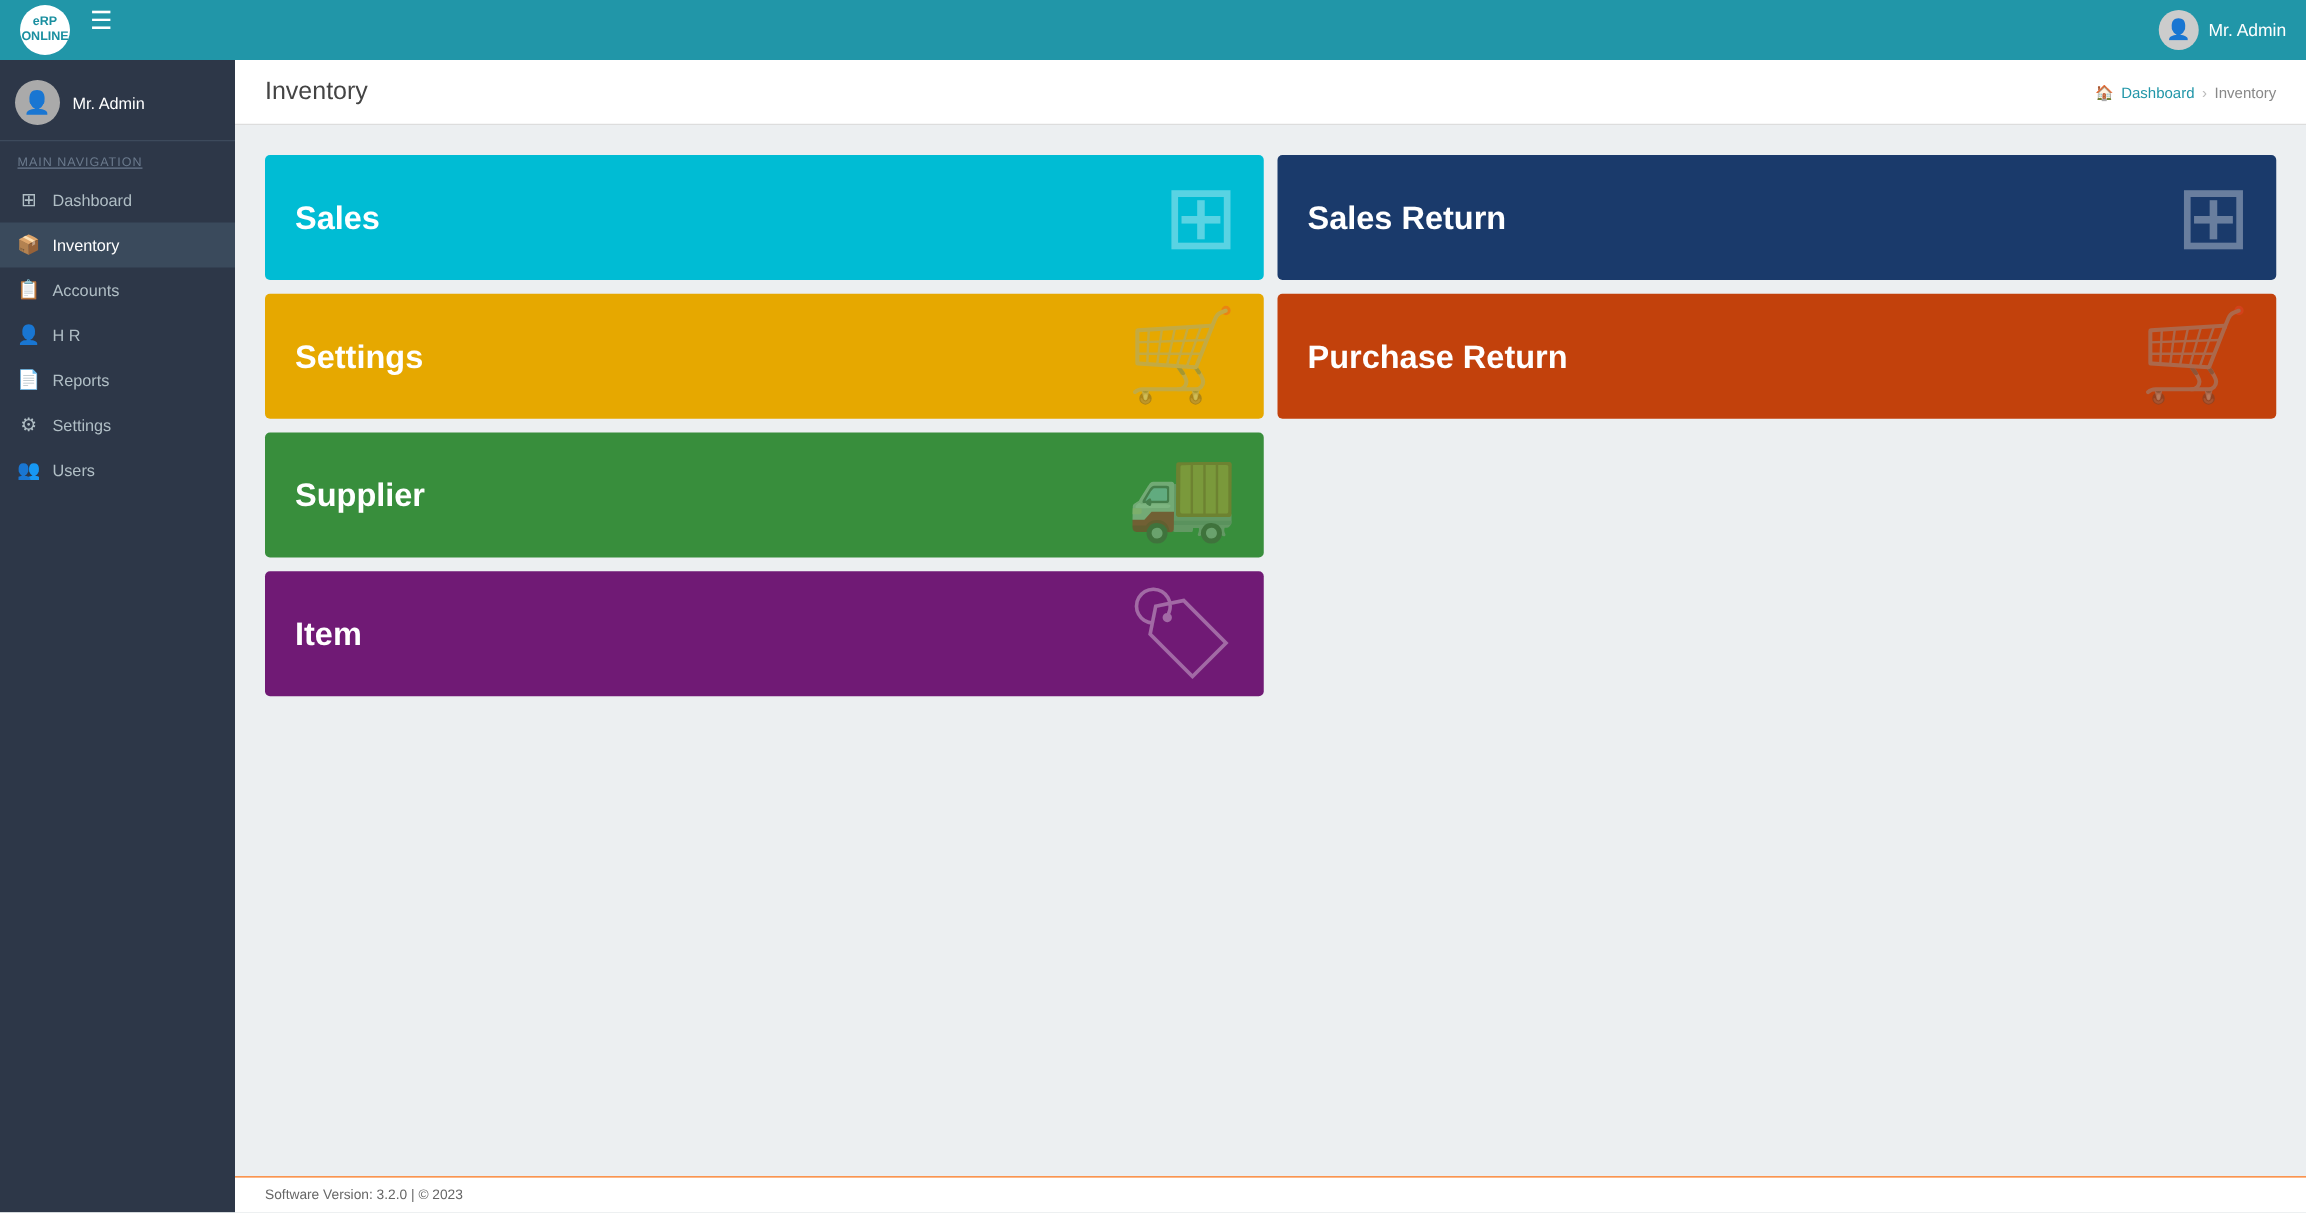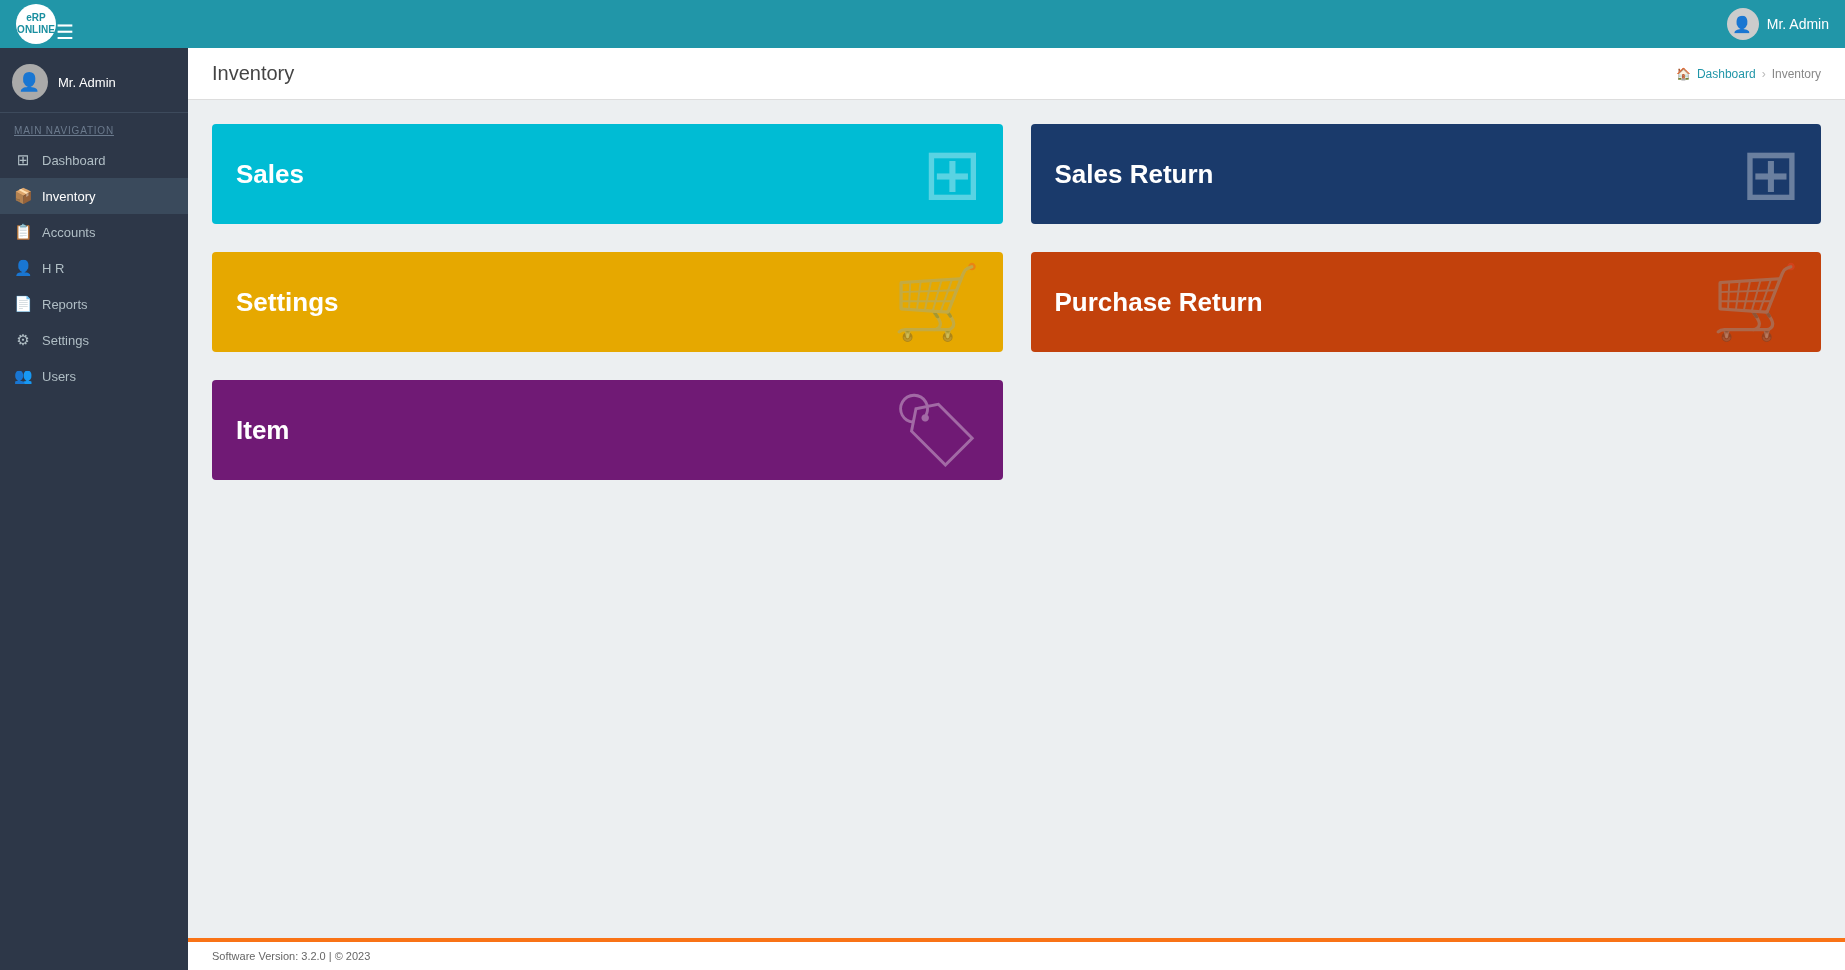--- a/index.html
+++ b/index.html
@@ -8,21 +8,21 @@
     
     .top-nav {
       background: #2196a8;
       height: 48px;
       display: flex;
       align-items: center;
       justify-content: space-between;
       padding: 0 16px;
       flex-shrink: 0;
     }
-    .top-nav-left { display: flex; align-items: flex-end; }
+    .top-nav-left { display: flex; align-items: flex-start; gap: 16px; }
     .logo-circle {
       width: 40px; height: 40px; background: white; border-radius: 50%;
       display: flex; align-items: center; justify-content: center;
       font-weight: bold; color: #2196a8; font-size: 11px; text-align: center; line-height: 1.2;
     }
     .hamburger { color: white; font-size: 20px; cursor: pointer; }
     .top-nav-right { display: flex; align-items: center; gap: 8px; color: white; font-size: 14px; }
     .avatar-small {
       width: 32px; height: 32px; border-radius: 50%; background: #ccc;
       display: flex; align-items: center; justify-content: center;
@@ -81,21 +81,21 @@
     .page-title { font-size: 20px; color: #444; font-weight: 400; }
     .breadcrumb { display: flex; align-items: center; gap: 6px; font-size: 12px; color: #888; }
     .breadcrumb a { color: #2196a8; text-decoration: none; }
     .breadcrumb-sep { color: #bbb; }
 
     
     .grid-area { padding: 24px; flex: 1; }
     .tiles-grid {
       display: grid;
       grid-template-columns: 1fr 1fr;
-      gap: 28px;
+      gap: 11px;
       max-width: 1650px;
     }
 
     
     .tile {
       border-radius: 4px;
       padding: 0 24px;
       height: 100px;
       display: flex;
       align-items: center;
@@ -125,21 +125,21 @@
     .tile-sales-ret  { background: #1a3a6b; align-items: center; }
     .tile-purchase   { background: #e6a800; }
     .tile-purch-ret  { background: #c2410c; }
     .tile-customer   { background: #2e7d32; }
     .tile-supplier   { background: #388e3c; }
     .tile-item       { background: #701a75; }
 
     
     .footer {
       background: white;
-      border-top: 4px solid #f97316;
+      border-top: 1px solid #f97316;
       padding: 8px 24px;
       font-size: 11px;
       color: #666;
       flex-shrink: 0;
     }
     .footer a { color: #2196a8; text-decoration: none; }
   </style>
 </head>
 <body>
 
@@ -225,20 +225,24 @@
           <span class="tile-label">Settings</span>
           <span class="tile-icon">🛒</span>
         </div>
 
         <div class="tile tile-purch-ret">
           <span class="tile-label">Purchase Return</span>
           <span class="tile-icon">🛒</span>
         </div>
 
 
+        <div class="tile tile-supplier">
+          <span class="tile-label">Supplier</span>
+          <span class="tile-icon">🚚</span>
+        </div>
 
         <div class="tile tile-item" style="grid-column: 1 / 2;">
           <span class="tile-label">Item</span>
           <span class="tile-icon">🏷</span>
         </div>
 
       </div>
     </div>
 
     <div class="footer">

